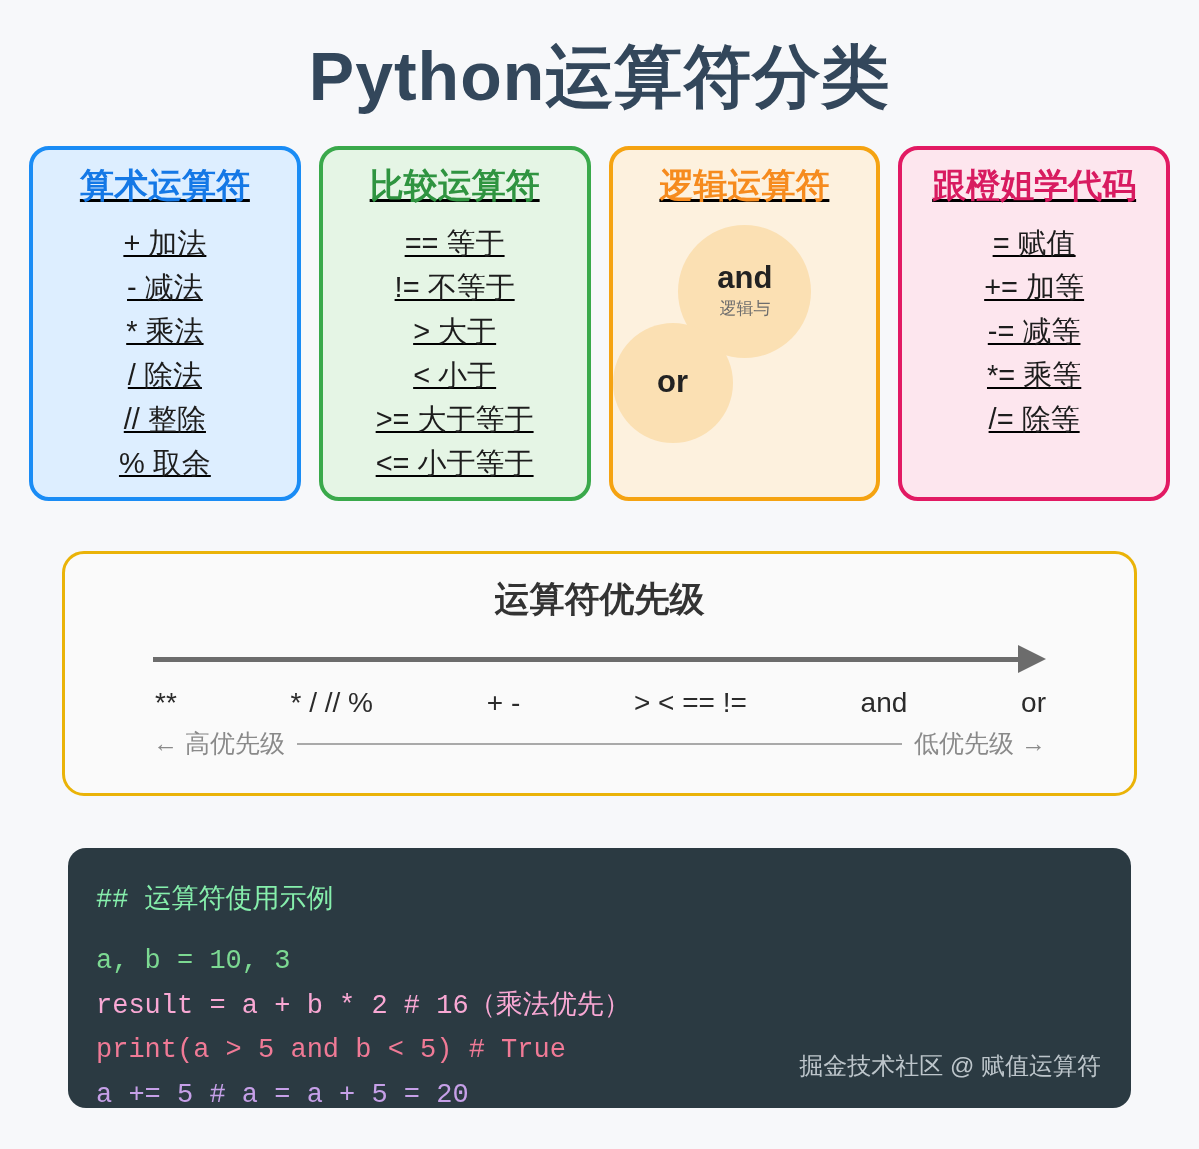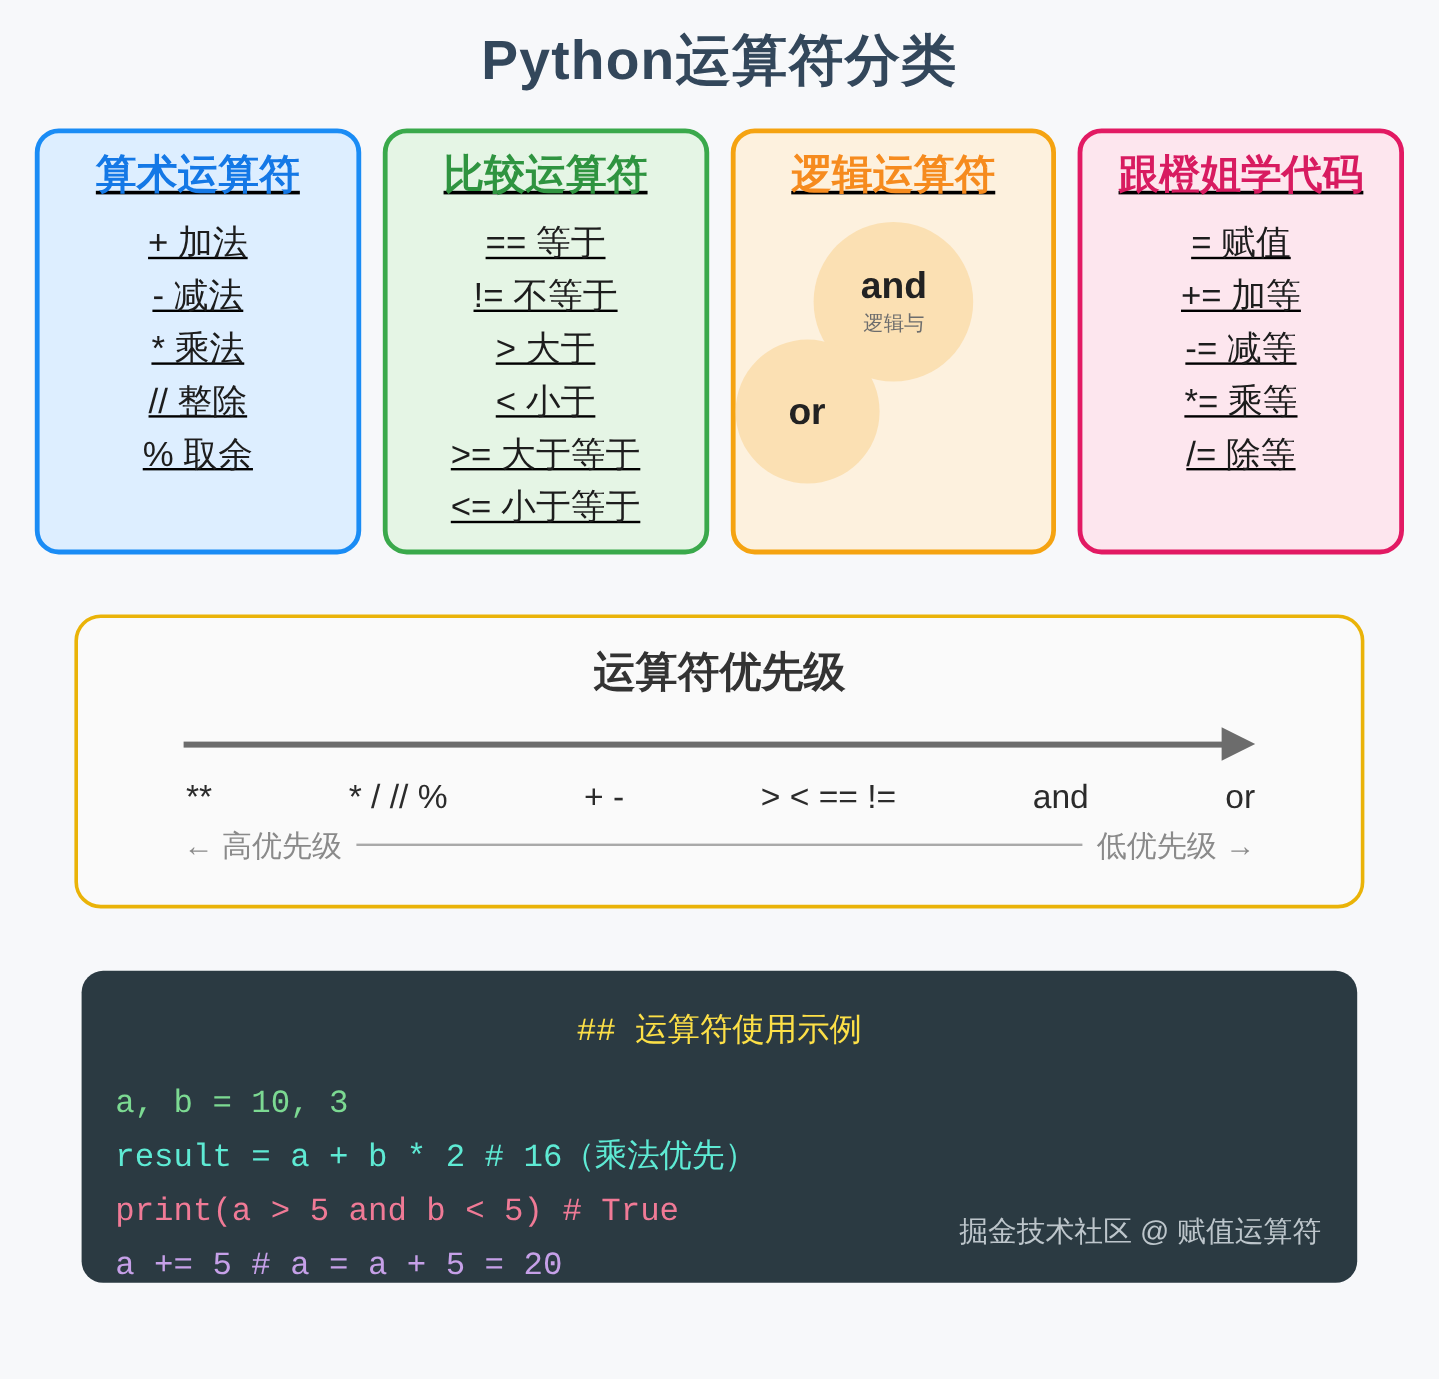--- a/index.html
+++ b/index.html
@@ -11,25 +11,25 @@
     height: 1149px;
     background: #f7f8fa;
     font-family: "Liberation Sans", "DejaVu Sans", sans-serif;
     overflow: hidden;
     position: relative;
   }
 
   
   .page-title {
     text-align: center;
-    font-size: 46px;
+    font-size: 68px;
     font-weight: bold;
     color: #33475b;
     letter-spacing: 1px;
-    padding-top: 22px;
+    padding-top: 34px;
     line-height: 1.25;
   }
 
   
   .cards-row {
     display: flex;
     justify-content: space-between;
     align-items: stretch;
     padding: 0 29px;
     margin-top: 27px;
@@ -178,23 +178,23 @@
     padding: 30px 28px 26px 28px;
     box-sizing: border-box;
     height: 260px;
     font-family: "Liberation Mono", "DejaVu Sans Mono", monospace;
     font-size: 27px;
     line-height: 1.66;
     position: relative;
     overflow: hidden;
   }
   .code-line { white-space: pre; }
-  .code-line.comment-head { color: #fde047; margin-bottom: 16px; text-align: center; }
+  .code-line.comment-head { color: #86efac; margin-bottom: 16px; }
   .code-line.l-green  { color: #7cd992; }
-  .code-line.l-orange { color: #5eead4; }
+  .code-line.l-orange { color: #f9a8d4; }
   .code-line.l-pink   { color: #f07a96; }
   .code-line.l-purple { color: #c6a0e8; }
 
   .watermark {
     position: absolute;
     right: 30px;
     bottom: 22px;
     color: #cdd5da;
     font-size: 24px;
     font-family: "Liberation Sans", "DejaVu Sans", sans-serif;
@@ -210,20 +210,21 @@
   <div class="page-title">Python运算符分类</div>
 
   <div class="cards-row">
 
     <div class="card blue">
       <div class="card-title">算术运算符</div>
       <div class="card-list">
         <div>+ 加法</div>
         <div>- 减法</div>
         <div>* 乘法</div>
+        <div>/ 除法</div>
         <div>// 整除</div>
         <div>% 取余</div>
       </div>
     </div>
 
     <div class="card green">
       <div class="card-title">比较运算符</div>
       <div class="card-list">
         <div>== 等于</div>
         <div>!= 不等于</div>

